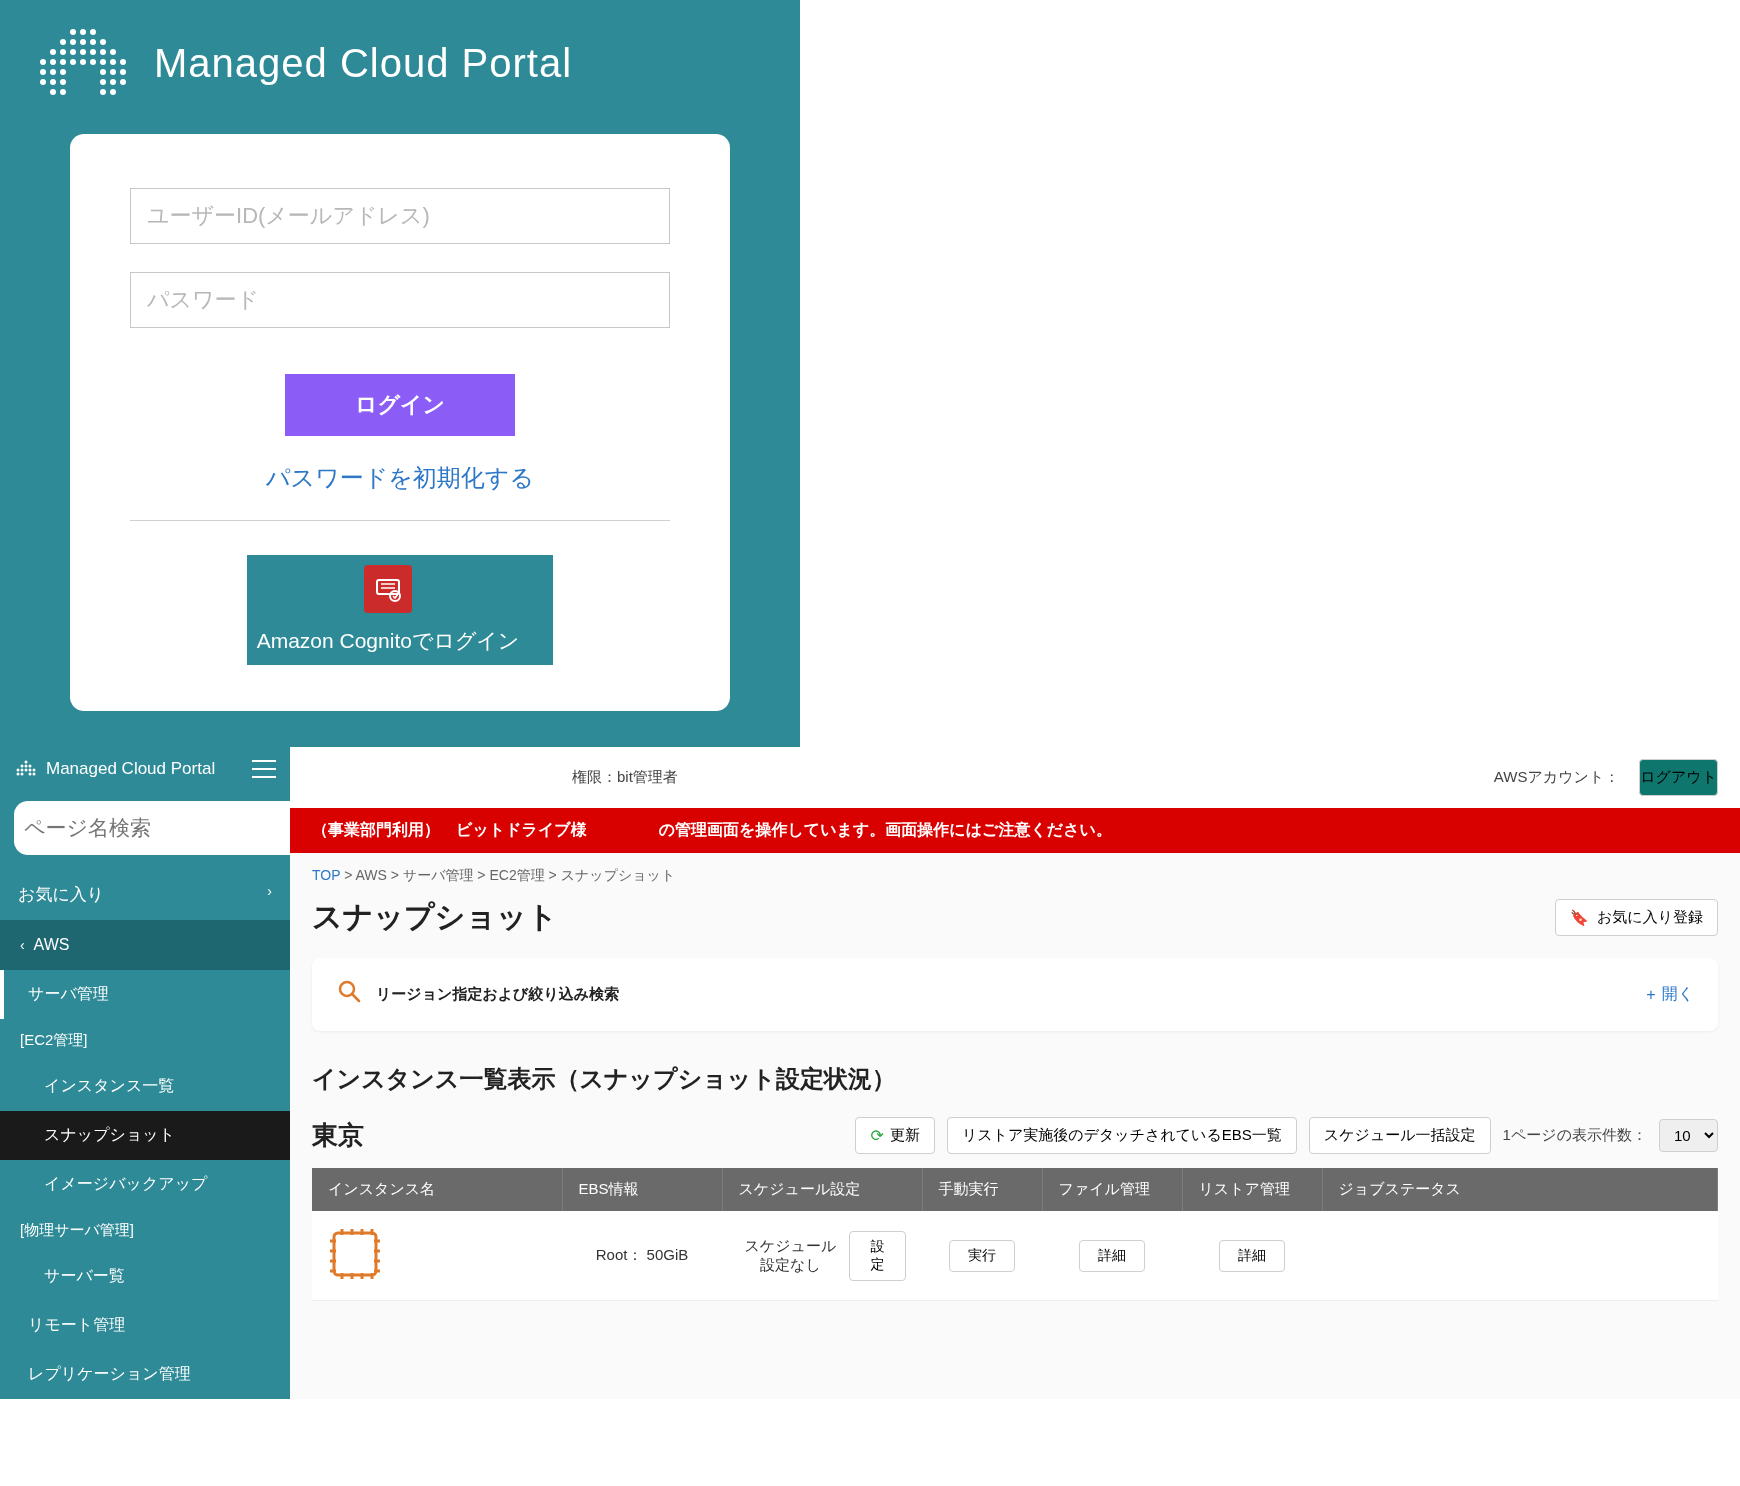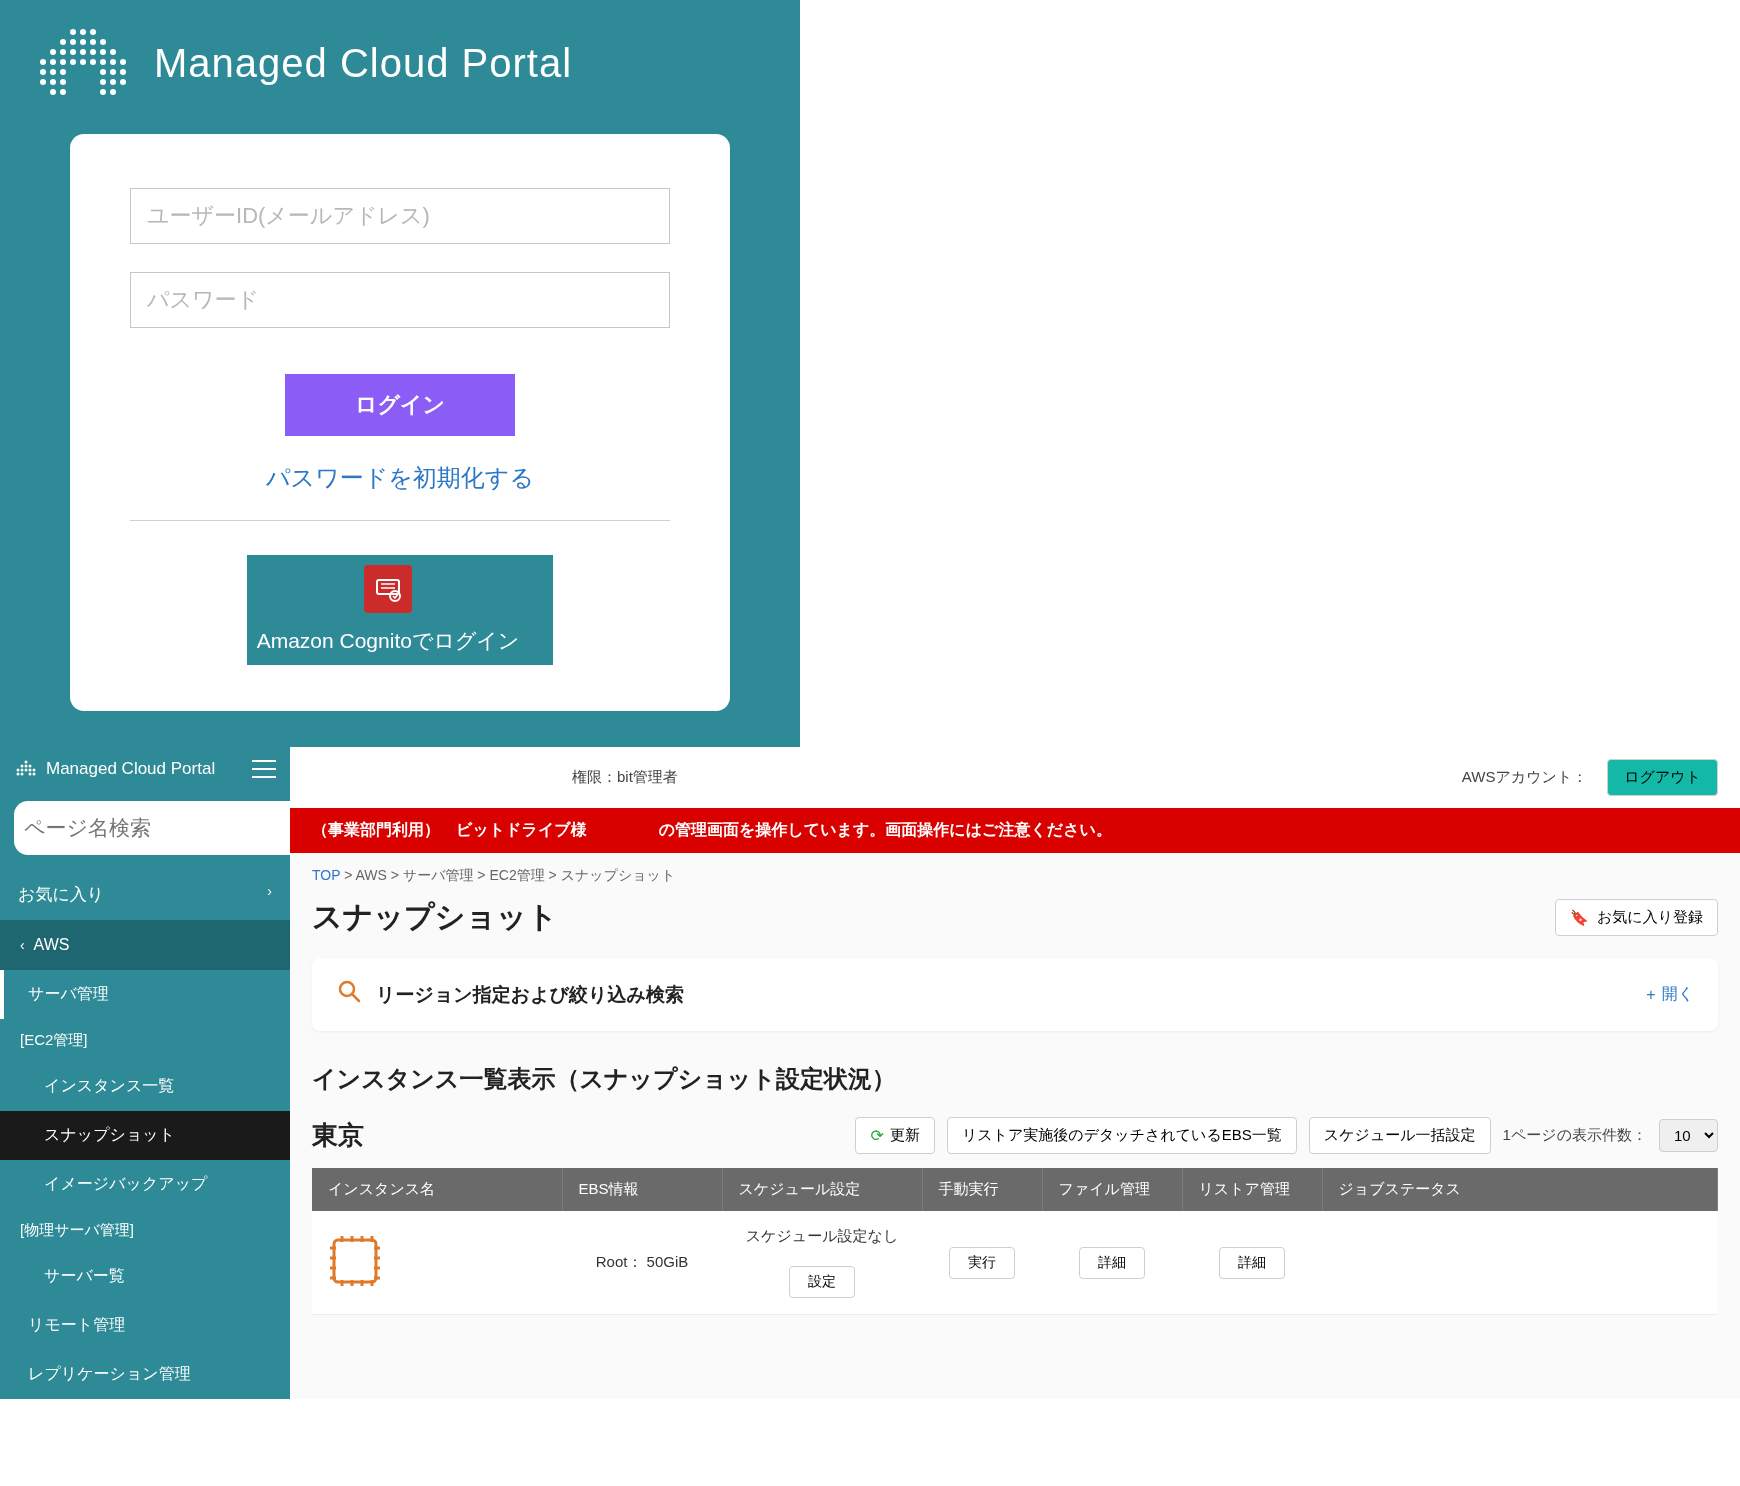--- a/index.html
+++ b/index.html
@@ -35,44 +35,44 @@
 .nav-sub { padding: 14px 28px; font-size: 16px; cursor: pointer; }
 .nav-sub.active { background: #1a1a1a; }
 .nav-sub.bar { border-left: 4px solid #fff; padding-left: 24px; }
 .nav-group-label { padding: 12px 20px; font-size: 15px; }
 .chevron { font-size: 14px; }
 
 .main { flex: 1; background: #fafafa; }
 .topbar { display: flex; align-items: center; justify-content: space-between; padding: 12px 22px; background: #fff; }
 .topbar-left { font-size: 15px; color: #444; margin-left: 260px; }
 .topbar-right { display: flex; align-items: center; gap: 20px; font-size: 15px; color: #444; }
-.logout-btn { border: 1px solid #cfcfcf; background: #14b8a6; padding: 8px 16px; font-size: 15px; border-radius: 4px; cursor: pointer; }
+.logout-btn { border: 1px solid #cfcfcf; background: #0f766e; padding: 8px 0; font-size: 15px; border-radius: 4px; cursor: pointer; }
 .warning-bar { background: #d90000; color: #fff; padding: 12px 22px; font-size: 16px; font-weight: 700; display: flex; align-items: center; gap: 8px; }
 .breadcrumb { padding: 14px 22px 6px 22px; font-size: 14px; color: #666; }
 .breadcrumb a { color: #2d77c7; text-decoration: none; }
 .page-title-row { display: flex; align-items: center; justify-content: space-between; padding: 6px 22px 20px 22px; }
 .page-title { font-size: 30px; font-weight: 700; color: #222; }
 .fav-btn { border: 1px solid #cfcfcf; background: #fff; padding: 8px 14px; font-size: 15px; border-radius: 4px; display: flex; align-items: center; gap: 8px; cursor: pointer; }
 .search-panel { background: #fff; margin: 0 22px 24px 22px; border-radius: 8px; padding: 20px 24px; display: flex; align-items: center; justify-content: space-between; box-shadow: 0 1px 3px rgba(0,0,0,0.06); }
-.search-panel-left { display: flex; align-items: center; gap: 14px; font-size: 19px; font-weight: 700; color: #222; }
+.search-panel-left { display: flex; align-items: center; gap: 14px; font-size: 15px; font-weight: 700; color: #222; }
 .mag-icon { color: #e07a2b; font-size: 26px; }
 .expand-btn { color: #2d77c7; font-size: 16px; cursor: pointer; display: flex; align-items: center; gap: 6px; }
 .section-title { font-size: 24px; font-weight: 700; padding: 8px 22px 22px 22px; color: #222; }
 .region-row { display: flex; align-items: center; justify-content: space-between; padding: 0 22px 14px 22px; }
 .region-name { font-size: 26px; font-weight: 700; color: #222; }
 .region-actions { display: flex; align-items: center; gap: 12px; font-size: 15px; color: #444; }
 .action-btn { border: 1px solid #cfcfcf; background: #fff; padding: 8px 14px; font-size: 15px; border-radius: 4px; cursor: pointer; display: flex; align-items: center; gap: 6px; }
 .refresh-icon { color: #2aa83f; font-size: 16px; }
 .page-size-select { border: 1px solid #cfcfcf; padding: 6px 10px; font-size: 15px; border-radius: 4px; }
 .table { width: calc(100% - 44px); margin: 0 22px; border-collapse: collapse; }
 .table th { background: #6a6a6a; color: #fff; font-size: 15px; font-weight: 400; text-align: left; padding: 12px 16px; border-right: 1px solid #7d7d7d; }
 .table td { background: #fff; padding: 16px; font-size: 15px; color: #333; border-bottom: 1px solid #eee; vertical-align: middle; text-align: center; }
 .table td:first-child { text-align: left; }
 .instance-icon { width: 54px; height: 54px; }
-.sched-cell { display: flex; flex-direction: column; align-items: center; gap: 20px; }
+.sched-cell { display: flex; flex-direction: row; align-items: center; gap: 6px; }
 .small-btn { border: 1px solid #cfcfcf; background: #fff; padding: 6px 18px; font-size: 14px; border-radius: 4px; cursor: pointer; }
 </style>
 </head>
 <body>
 
 <div class="login-panel">
   <div class="login-header">
     <div class="logo-dots">
       <svg width="100" height="74" viewBox="0 0 100 74">
         <g fill="#fff">

